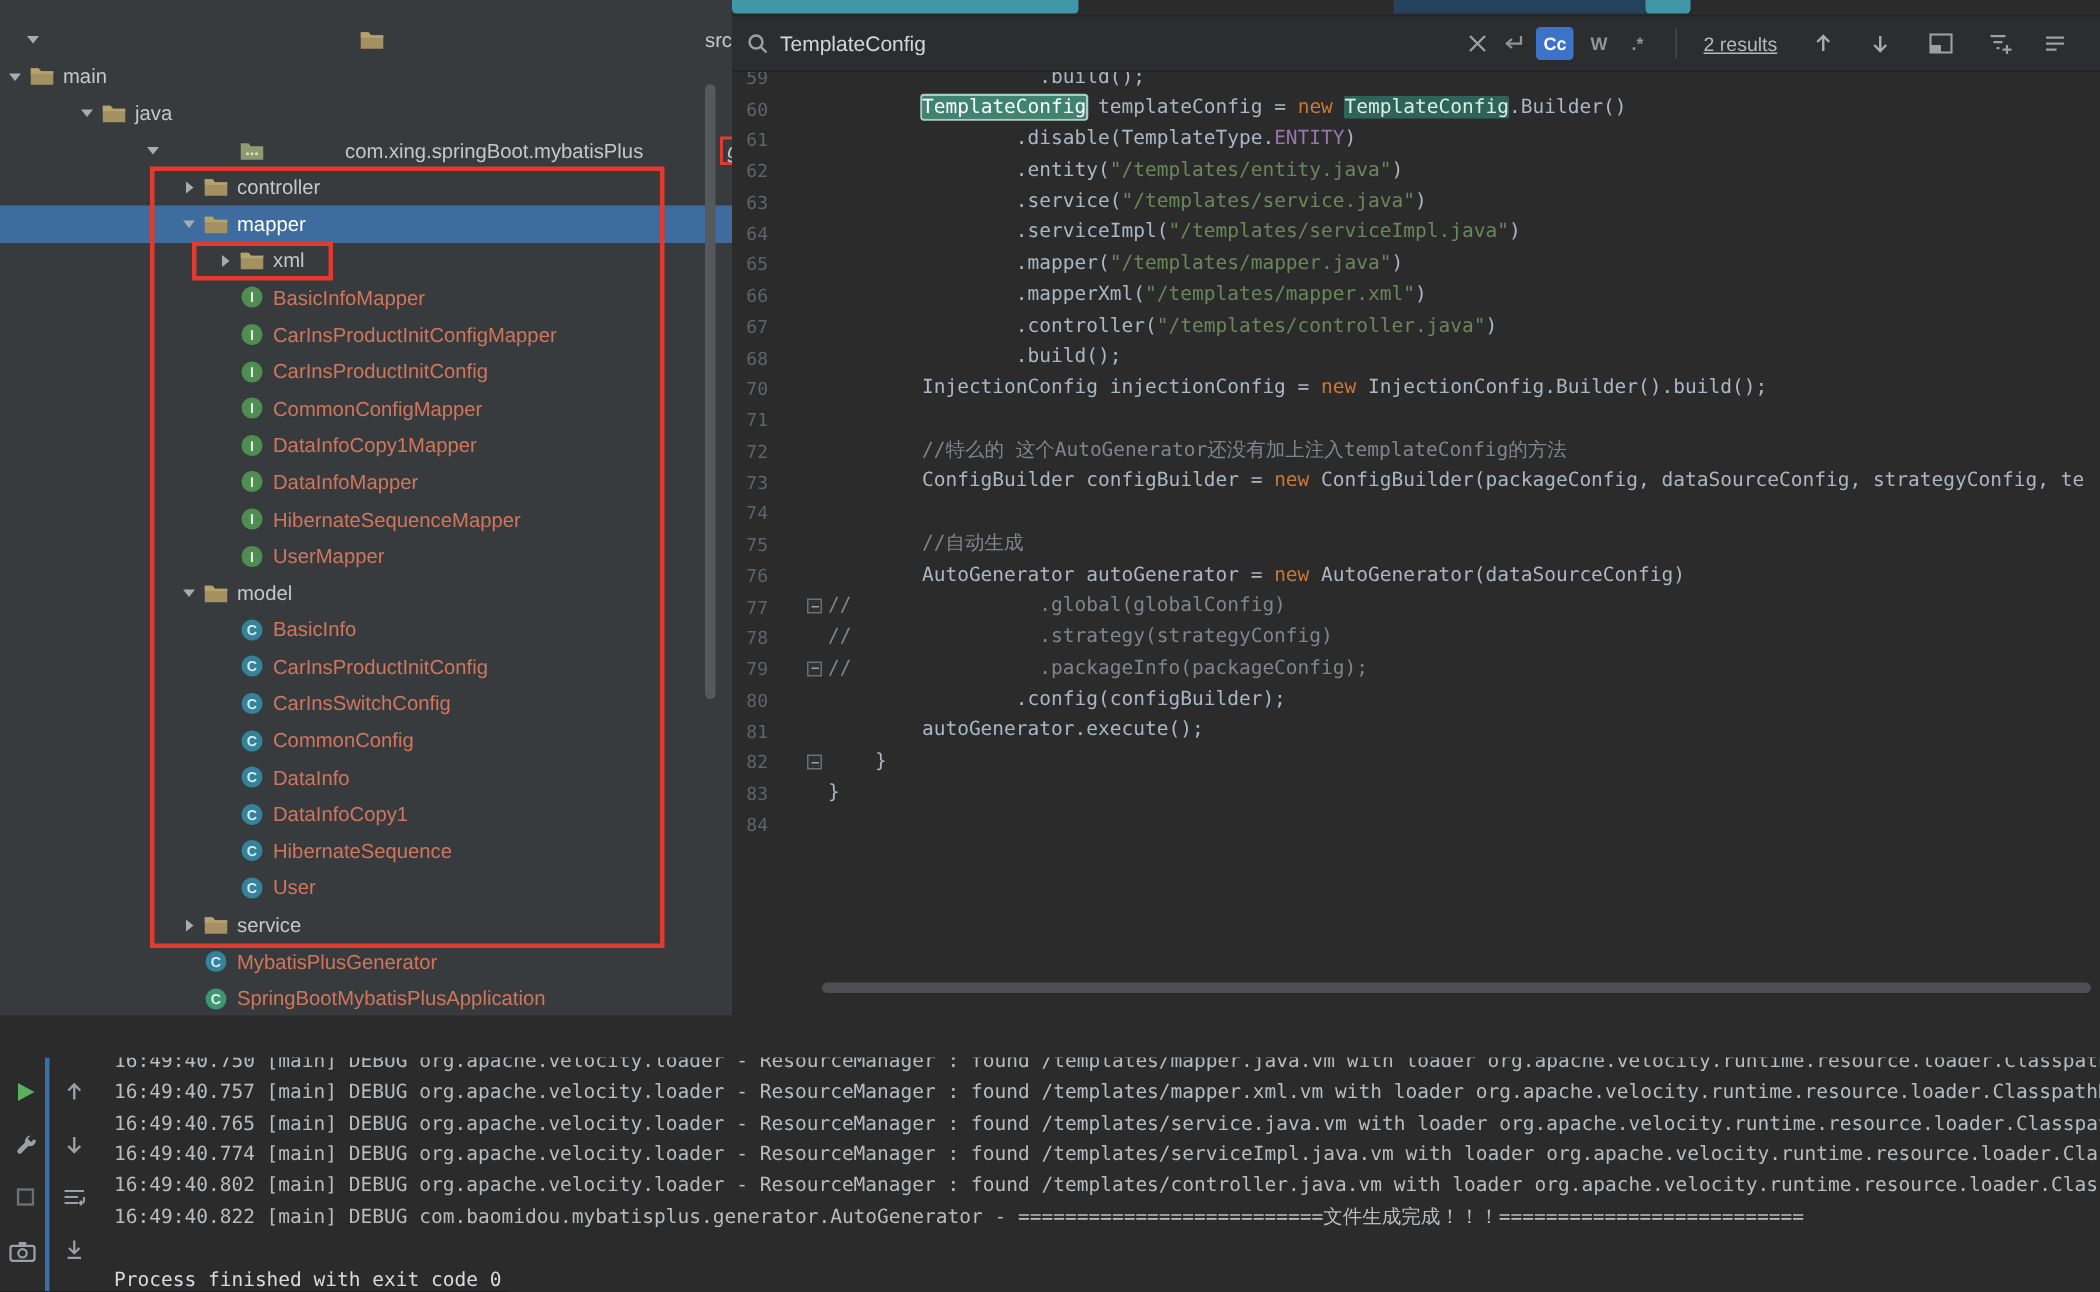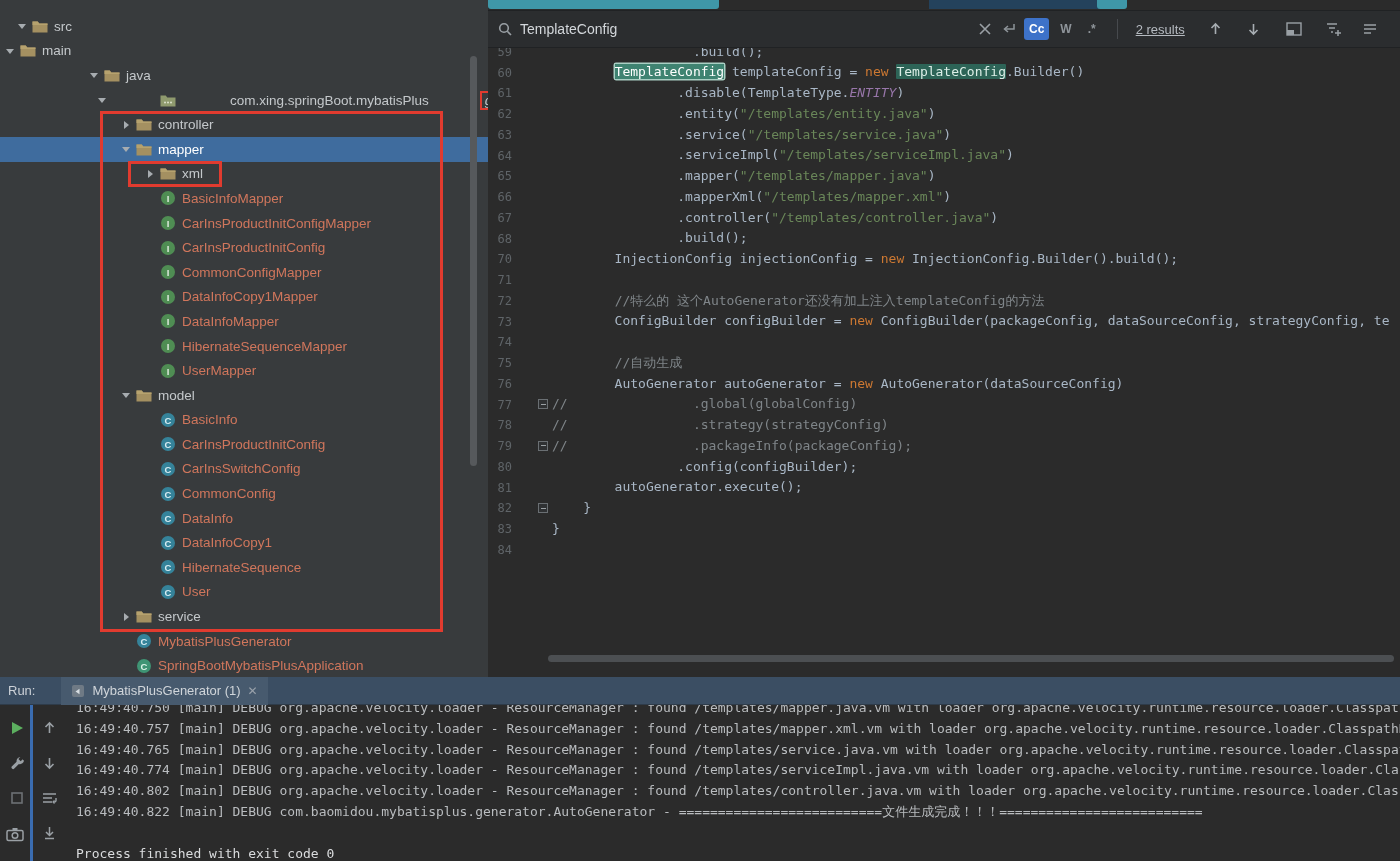--- a/index.html
+++ b/index.html
@@ -41,21 +41,21 @@
 
   #code{position:absolute;left:0;top:41.5px;width:100%;}
   .cl{display:flex;height:20.75px;align-items:center;width:100%;}
   .cl.caret{background:#343a3e;}
   .ln{width:24px;flex:none;text-align:right;font:12px "DejaVu Sans Mono",monospace;color:#5f6468;}
   .fold{width:40px;flex:none;position:relative;height:100%;}
   .fm{position:absolute;left:26px;top:5px;width:10px;height:10px;border:1px solid #6a6f73;background:#2f3133;}
   .fm::after{content:"";position:absolute;left:2px;top:3.5px;width:4.5px;height:1px;background:#9aa0a4;}
   .ct{font:13px/20.75px "DejaVu Sans Mono",monospace;white-space:pre;flex:none;}
   .p{color:#a9b7c6}.k{color:#cc7832}.s{color:#6a8759}.c{color:#7f8589}
-  .f{color:#9876aa;font-style:italic}
+  .f{color:#9876aa;}
   .m{background:#2d6457;color:#dceee7;border-radius:1px;}
   .mc{background:#3f8371;color:#fff;box-shadow:0 0 0 1.5px #a9cfc3;border-radius:1px;}
   #hsb{position:absolute;left:60px;top:655px;width:846px;height:7px;background:#4c4f52;border-radius:4px;}
 
   
   #runhdr{position:absolute;left:0;top:677px;width:1400px;height:28px;background:#3b4e63;
           display:flex;align-items:center;border-bottom:1px solid #2e3b49;}
   #runlabel{margin-left:8px;font-size:13px;color:#ccd1d7;}
   #runtab{margin-left:26px;height:28px;display:flex;align-items:center;background:#475a6e;padding:0 10px;gap:7px;}
   #runtab .tname{font-size:13px;color:#d0d5da;}
@@ -79,41 +79,41 @@
 
   <div class="chrome" style="left:0;width:9px;height:8px;background:#6d241e;"></div>
   <div class="chrome" style="left:18px;width:20px;height:8px;background:#b0392e;border-radius:0 0 2px 2px;"></div>
   <div class="chrome" style="left:318px;width:20px;height:8px;background:#6d241e;"></div>
   <div class="chrome" style="left:488px;width:231px;height:9px;background:#3f97a8;border-radius:0 0 3px 3px;z-index:6;"></div>
   <div class="chrome" style="left:929px;width:170px;height:9px;background:#24425c;z-index:6;"></div>
   <div class="chrome" style="left:1097px;width:30px;height:9px;background:#3f97a8;border-radius:0 0 3px 3px;z-index:6;"></div>
 
   <div id="tree-panel">
     <div id="treeRows">
-        <div class="trow" style="padding-left: 12px;">
+        <div class="trow" style="padding-left: 12px; justify-content: space-between;">
           <span class="chev down"></span>
           <span class="ticon">
             <svg width="16" height="13" viewBox="0 0 16 13">
               <path d="M0.5 1.5 h5.2 l1.6 2 H15.5 v9 H0.5 z" fill="#a49061"></path>
               <path d="M0.5 1.5 h5.2 l1.6 2 H15.5 v1.6 H0.5 z" fill="#b6a26e"></path>
             </svg>
           </span>
           <span class="tlabel">src</span>
         </div>
         <div class="trow" style="">
           <span class="chev down"></span>
           <span class="ticon">
             <svg width="16" height="13" viewBox="0 0 16 13">
               <path d="M0.5 1.5 h5.2 l1.6 2 H15.5 v9 H0.5 z" fill="#a49061"></path>
               <path d="M0.5 1.5 h5.2 l1.6 2 H15.5 v1.6 H0.5 z" fill="#b6a26e"></path>
             </svg>
           </span>
           <span class="tlabel">main</span>
         </div>
-        <div class="trow" style="padding-left: 84px;">
+        <div class="trow" style="padding-left: 48px;">
           <span class="chev down"></span>
           <span class="ticon">
             <svg width="16" height="13" viewBox="0 0 16 13">
               <path d="M0.5 1.5 h5.2 l1.6 2 H15.5 v9 H0.5 z" fill="#a49061"></path>
               <path d="M0.5 1.5 h5.2 l1.6 2 H15.5 v1.6 H0.5 z" fill="#b6a26e"></path>
             </svg>
           </span>
           <span class="tlabel">java</span>
         </div>
         <div class="trow" style="padding-left: 92px; gap: 48px;">
@@ -549,33 +549,20 @@
         </div>
         <div class="cl">
           <span class="ln">84</span>
           <span class="fold"></span>
           <span class="ct"></span>
         </div>
       </div>
     <div id="hsb"></div>
   </div>
 
-  <div id="runhdr">
-    <span id="runlabel">Run:</span>
-    <div id="runtab">
-      <span style="display:flex;">
-        <svg width="14" height="14">
-            <rect x="1" y="1" width="12" height="12" rx="2" fill="#6f7a85"></rect>
-            <path d="M4.5 7.5 L8.5 4.8 V10.2 Z" fill="#d7dde2"></path>
-          </svg>
-      </span>
-      <span class="tname">MybatisPlusGenerator (1)</span>
-      <span class="close">✕</span>
-    </div>
-  </div>
 
   <div id="console">
     <span class="ctool" style="left:6px;top:12px;">
       <svg width="14" height="14">
           <path d="M2 1 L13 7 L2 13 Z" fill="#5caf5f"></path>
         </svg>
     </span>
     <span class="ctool" style="left:6px;top:47px;">
       <svg width="15" height="15" viewBox="0 0 15 15">
           <path d="M14 4.2a4 4 0 0 1-5.1 3.8l-4.6 4.6a1.6 1.6 0 0 1-2.3-2.3l4.6-4.6A4 4 0 0 1 10.4 1l-2 2 2.3 2.3 2-2c.2.3.3.6.3.9z" fill="#9aa0a5"></path>

